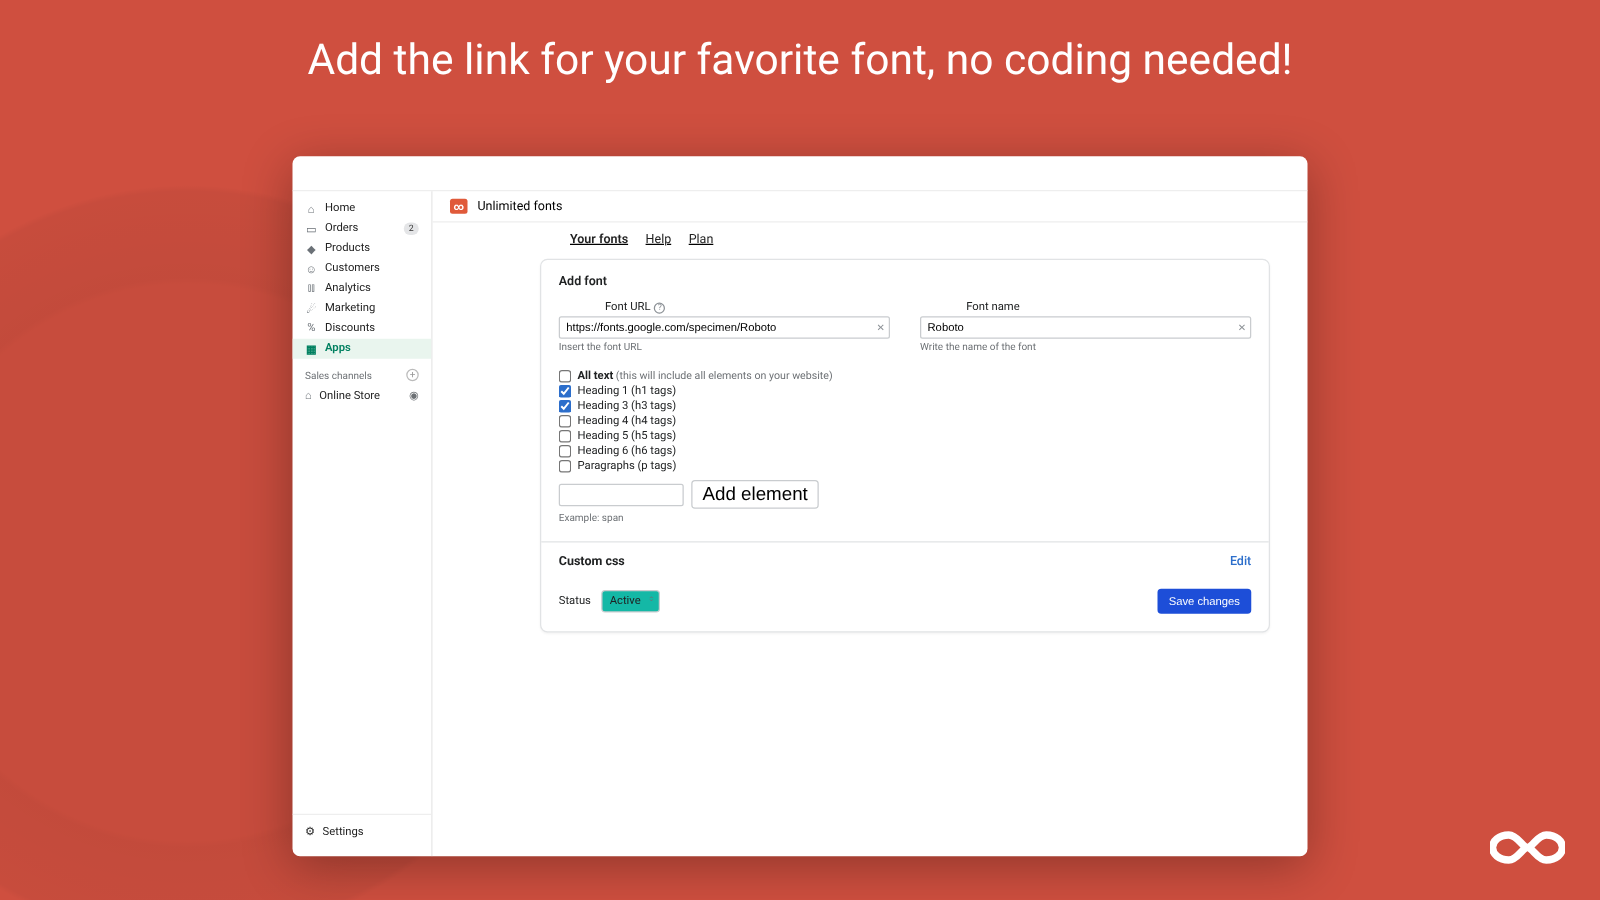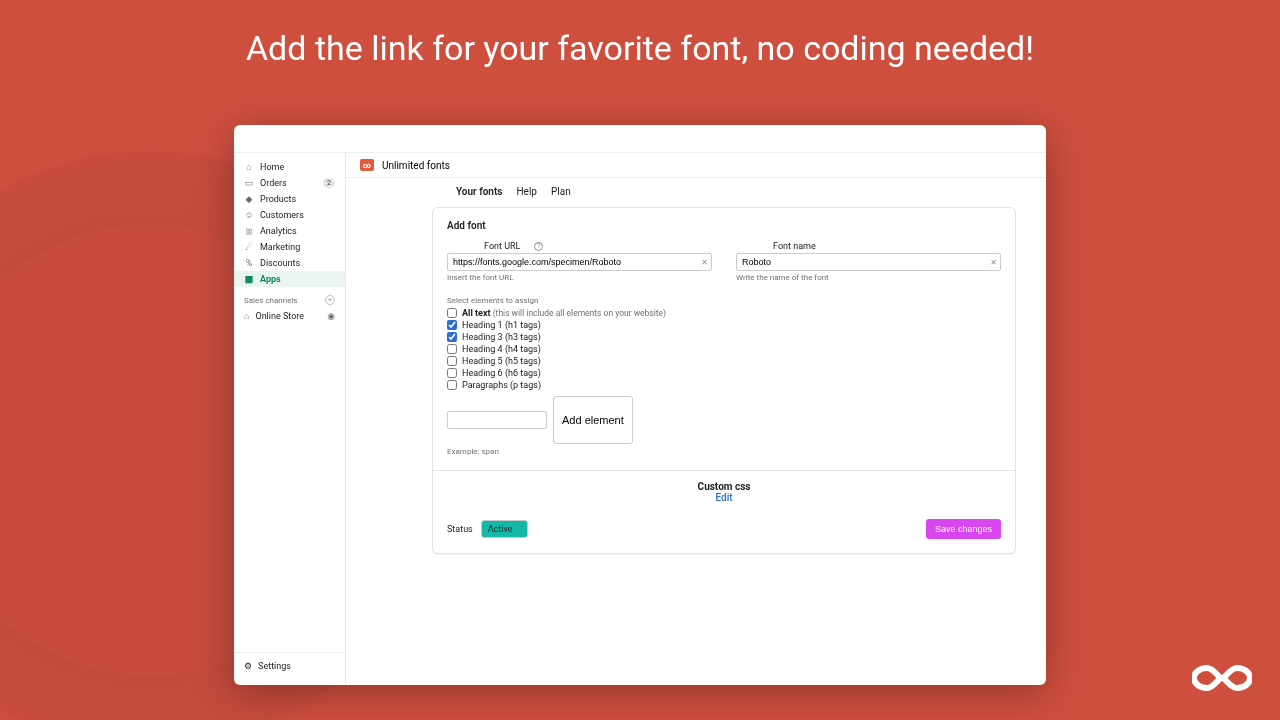--- a/index.html
+++ b/index.html
@@ -120,37 +120,38 @@
     width: 14px; height: 12px;
     background: #e05a3a;
     border-radius: 2px;
     display: inline-flex; align-items: center; justify-content: center;
     color: #fff; font-size: 8px; font-weight: 700;
   }
   .tabs {
     display: flex; gap: 14px;
     padding: 8px 0 6px 110px;
     font-size: 10px;
+    text-decoration: underline;
   }
   .tabs .tab { cursor: pointer; color: #222; }
   .tabs .tab.active { font-weight: 600; }
   .card {
     margin: 4px 30px 16px 86px;
     border: 1px solid #e1e3e5;
     border-radius: 6px;
     box-shadow: 0 1px 2px rgba(0,0,0,0.05);
     padding: 12px 14px 14px;
     font-size: 9px;
     color: #202223;
     background: #fff;
   }
   .card h3 { font-size: 10px; font-weight: 600; margin-bottom: 10px; }
   .form-row { display: flex; gap: 24px; }
   .field { flex: 1; display: flex; flex-direction: column; gap: 2px; }
-  .field label { font-size: 9px; color: #202223; display: flex; align-items: center; gap: 14px; padding-left: 37px; }
+  .field label { font-size: 9px; color: #202223; display: flex; align-items: center; gap: 3px; padding-left: 37px; }
   .help-q {
     width: 9px; height: 9px; border-radius: 50%;
     border: 1px solid #8c9196; display: inline-flex;
     align-items: center; justify-content: center;
     font-size: 7px; color: #8c9196;
   }
   .field input[type=text] {
     border: 1px solid #c9cccf;
     border-radius: 2px;
     font-size: 9px;
@@ -168,38 +169,38 @@
   .assign .title { font-size: 9px; font-weight: 600; }
   .checks { margin-top: 3px; display: flex; flex-direction: column; gap: 2px; }
   .chk { display: flex; align-items: center; gap: 5px; font-size: 9px; }
   .chk input { width: 10px; height: 10px; accent-color: #2c6ecb; }
   .chk .sub { color: #6d7175; font-size: 8.5px; }
   .add-el { display: flex; gap: 6px; margin-top: 6px; align-items: center; }
   .add-el input { border: 1px solid #c9cccf; height: 18px; font-size: 9px; padding: 2px 4px; width: 100px; border-radius: 2px;}
   .btn-outline {
     border: 1px solid #c9cccf;
     background: #fff;
-    font-size: 11px;
-    padding: 17px 8px;
+    font-size: 15px;
+    padding: 2px 8px;
     border-radius: 3px;
     cursor: pointer;
   }
   .divider { border-top: 1px solid #e1e3e5; margin: 14px -14px 10px; }
-  .custom-css { display: flex; justify-content: space-between; align-items: center; font-size: 10px; flex-direction: column; }
+  .custom-css { display: flex; justify-content: space-between; align-items: center; font-size: 10px; }
   .custom-css .edit { color: #2c6ecb; cursor: pointer; font-weight: 500; }
   .status-row { display: flex; align-items: center; gap: 8px; margin-top: 16px; font-size: 9px; }
   .status-select {
     border: 1px solid #c9cccf; border-radius: 3px;
     font-size: 9px; padding: 3px 14px 3px 6px;
     position: relative; cursor: pointer; background: #14b8a6;
   }
   .status-select::after { content: "‹›"; position: absolute; right: 3px; top: 2px; transform: rotate(90deg); font-size: 7px; color: #6d7175; }
   .btn-primary {
     margin-left: auto;
-    background: #d946ef;
+    background: #1d4ed8;
     color: #fff;
     border: none;
     border-radius: 3px;
     font-size: 9px;
     padding: 5px 9px;
     cursor: pointer;
   }
   .infinity-logo {
     position: absolute;
     right: 28px;
@@ -298,21 +299,20 @@
             <label>Font name</label>
             <div class="input-wrap">
               <input type="text" value="Roboto" style="">
               <span class="clear">✕</span>
             </div>
             <span class="hint">Write the name of the font</span>
           </div>
         </div>
 
         <div class="assign">
-          <div class="hint">Select elements to assign</div>
           <div class="checks" id="checks-container">
               <label class="chk">
                 <input type="checkbox" style="">
                 <span><strong>All text</strong><span class="sub"> (this will include all elements on your website)</span></span>
               </label>
               <label class="chk">
                 <input type="checkbox" checked="" style="">
                 <span>Heading 1 (h1 tags)</span>
               </label>
               <label class="chk">

